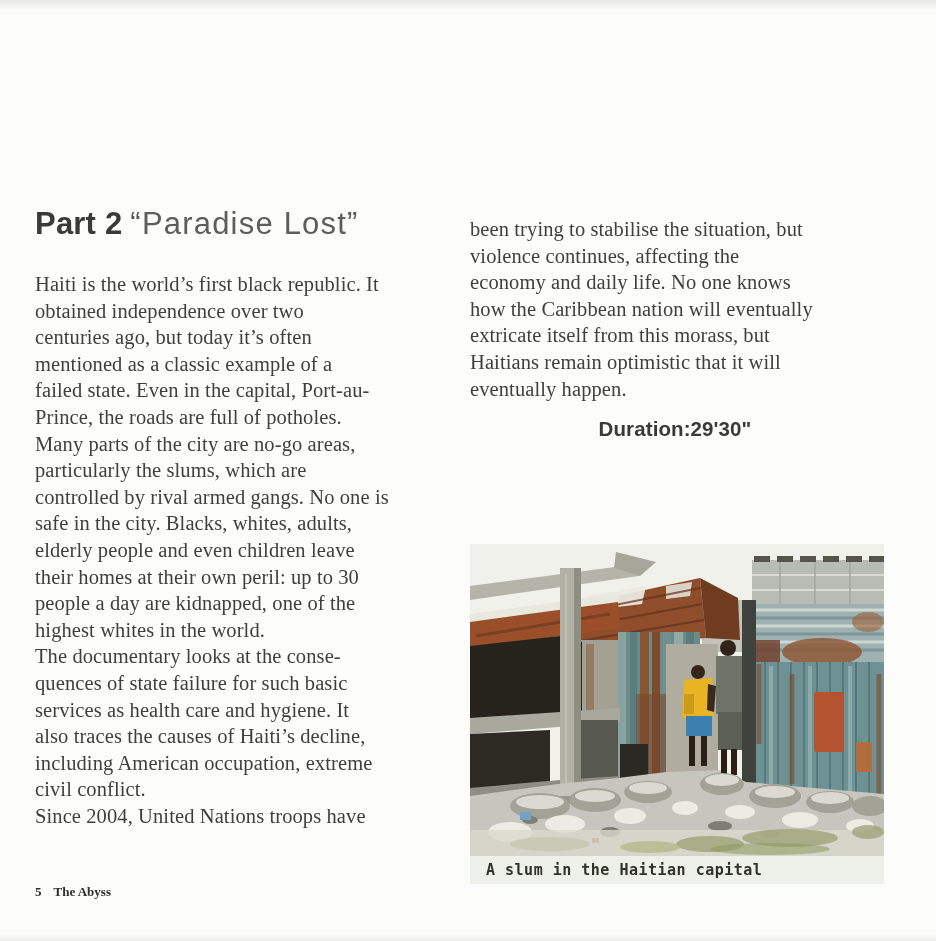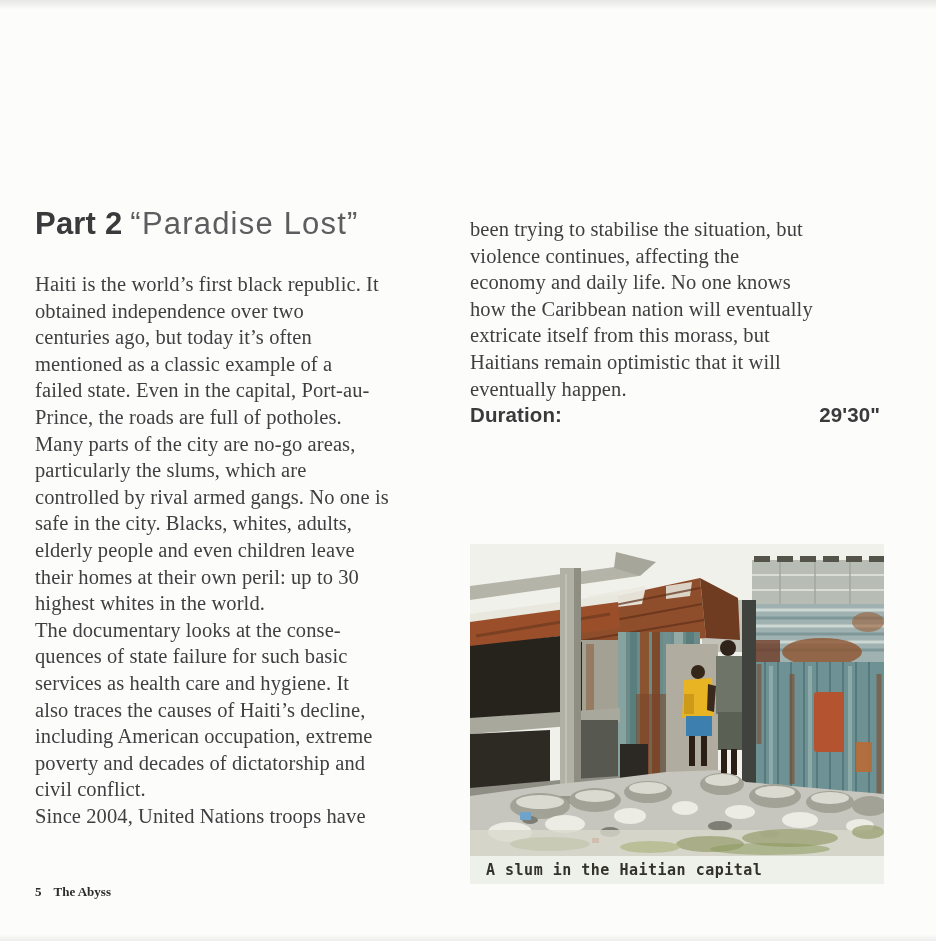--- a/index.html
+++ b/index.html
@@ -37,23 +37,24 @@
   }
   .col {
     position: absolute;
     font-size: 20.5px; color: #3f3f42;
     line-height: 26.6px; letter-spacing: 0.1px;
   }
   .col .tline { white-space: nowrap; font-family: Liberation Serif, serif; }
   .col-left  { left: 35px;  top: 271px; width: 420px; }
   .col-right { left: 470px; top: 216px; width: 410px; }
   .duration-row {
-    display: flex; justify-content: space-between;
+    display: flex; justify-content: center;
     width: 410px; font-weight: bold; color: #3a3a3d;
     white-space: nowrap;
+    margin-top: 14px;
   }
   .photo {
     position: absolute; left: 470px; top: 544px;
     width: 414px; height: 340px;
     background: #eef0ea;
   }
   .photo svg { display: block; width: 414px; height: 312px; }
   .photo-caption {
     position: absolute; left: 16px; bottom: 5px;
     font-family: "DejaVu Sans Mono", monospace;
@@ -84,27 +85,27 @@
       <div class="tline">centuries ago, but today it’s often</div>
       <div class="tline">mentioned as a classic example of a</div>
       <div class="tline">failed state. Even in the capital, Port-au-</div>
       <div class="tline">Prince, the roads are full of potholes.</div>
       <div class="tline">Many parts of the city are no-go areas,</div>
       <div class="tline">particularly the slums, which are</div>
       <div class="tline">controlled by rival armed gangs. No one is</div>
       <div class="tline">safe in the city. Blacks, whites, adults,</div>
       <div class="tline">elderly people and even children leave</div>
       <div class="tline">their homes at their own peril: up to 30</div>
+      <div class="tline">people a day are kidnapped, one of the</div>
       <div class="tline">highest whites in the world.</div>
       <div class="tline">The documentary looks at the conse-</div>
       <div class="tline">quences of state failure for such basic</div>
       <div class="tline">services as health care and hygiene. It</div>
       <div class="tline">also traces the causes of Haiti’s decline,</div>
       <div class="tline">including American occupation, extreme</div>
-      <div class="tline">poverty and decades of dictatorship and</div>
       <div class="tline">civil conflict.</div>
       <div class="tline">Since 2004, United Nations troops have</div>
     </div>
 
   <div class="col col-right">
     <div>
         <div class="tline">been trying to stabilise the situation, but</div>
         <div class="tline">violence continues, affecting the</div>
         <div class="tline">economy and daily life. No one knows</div>
         <div class="tline">how the Caribbean nation will eventually</div>

